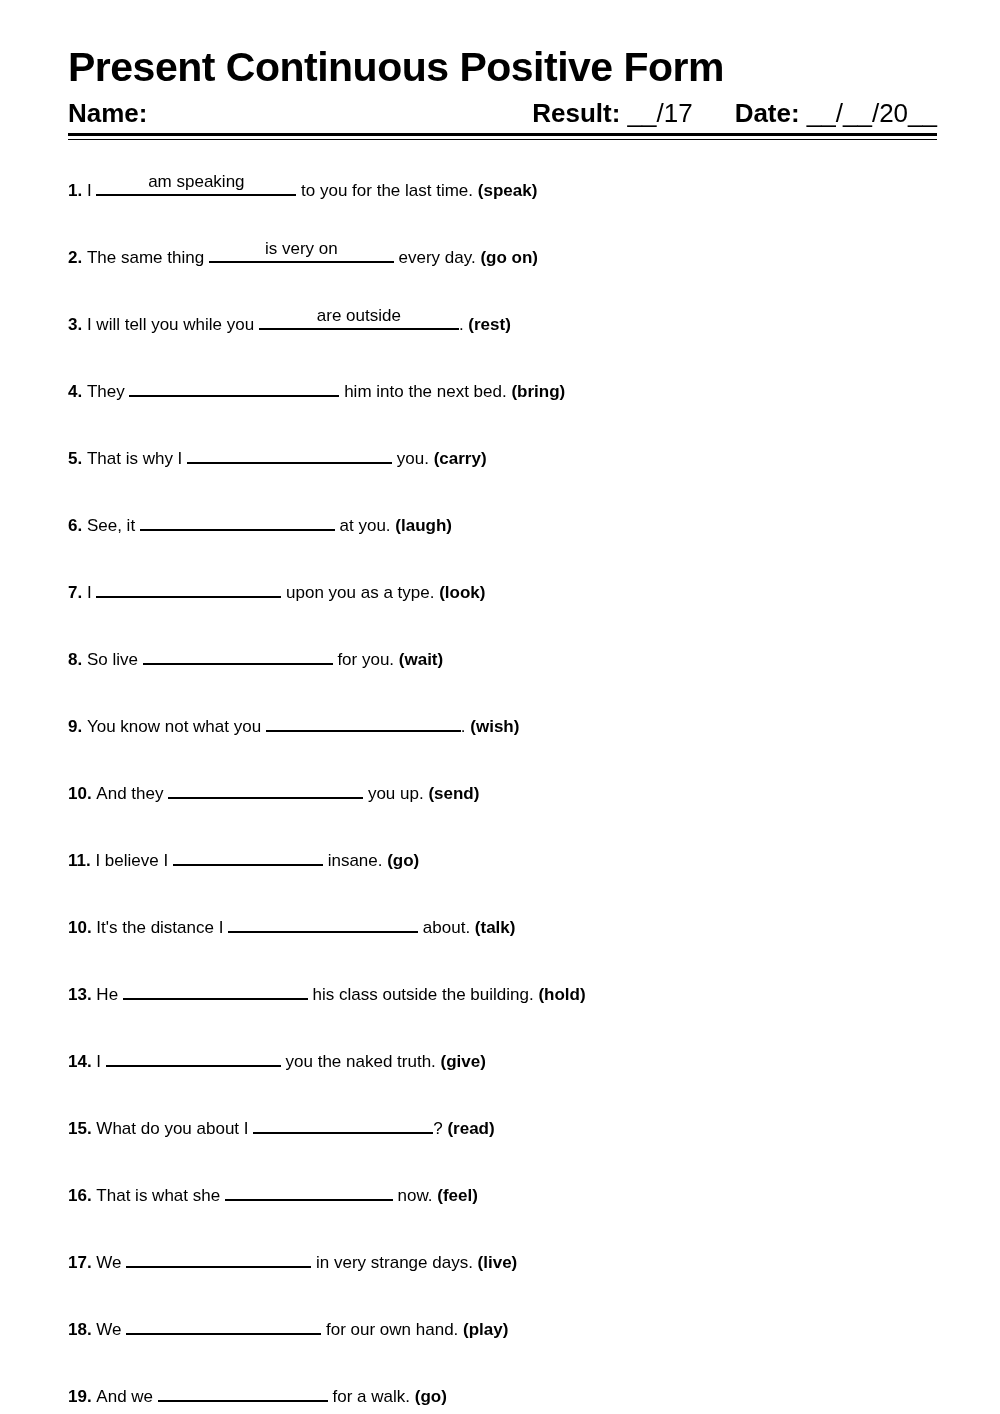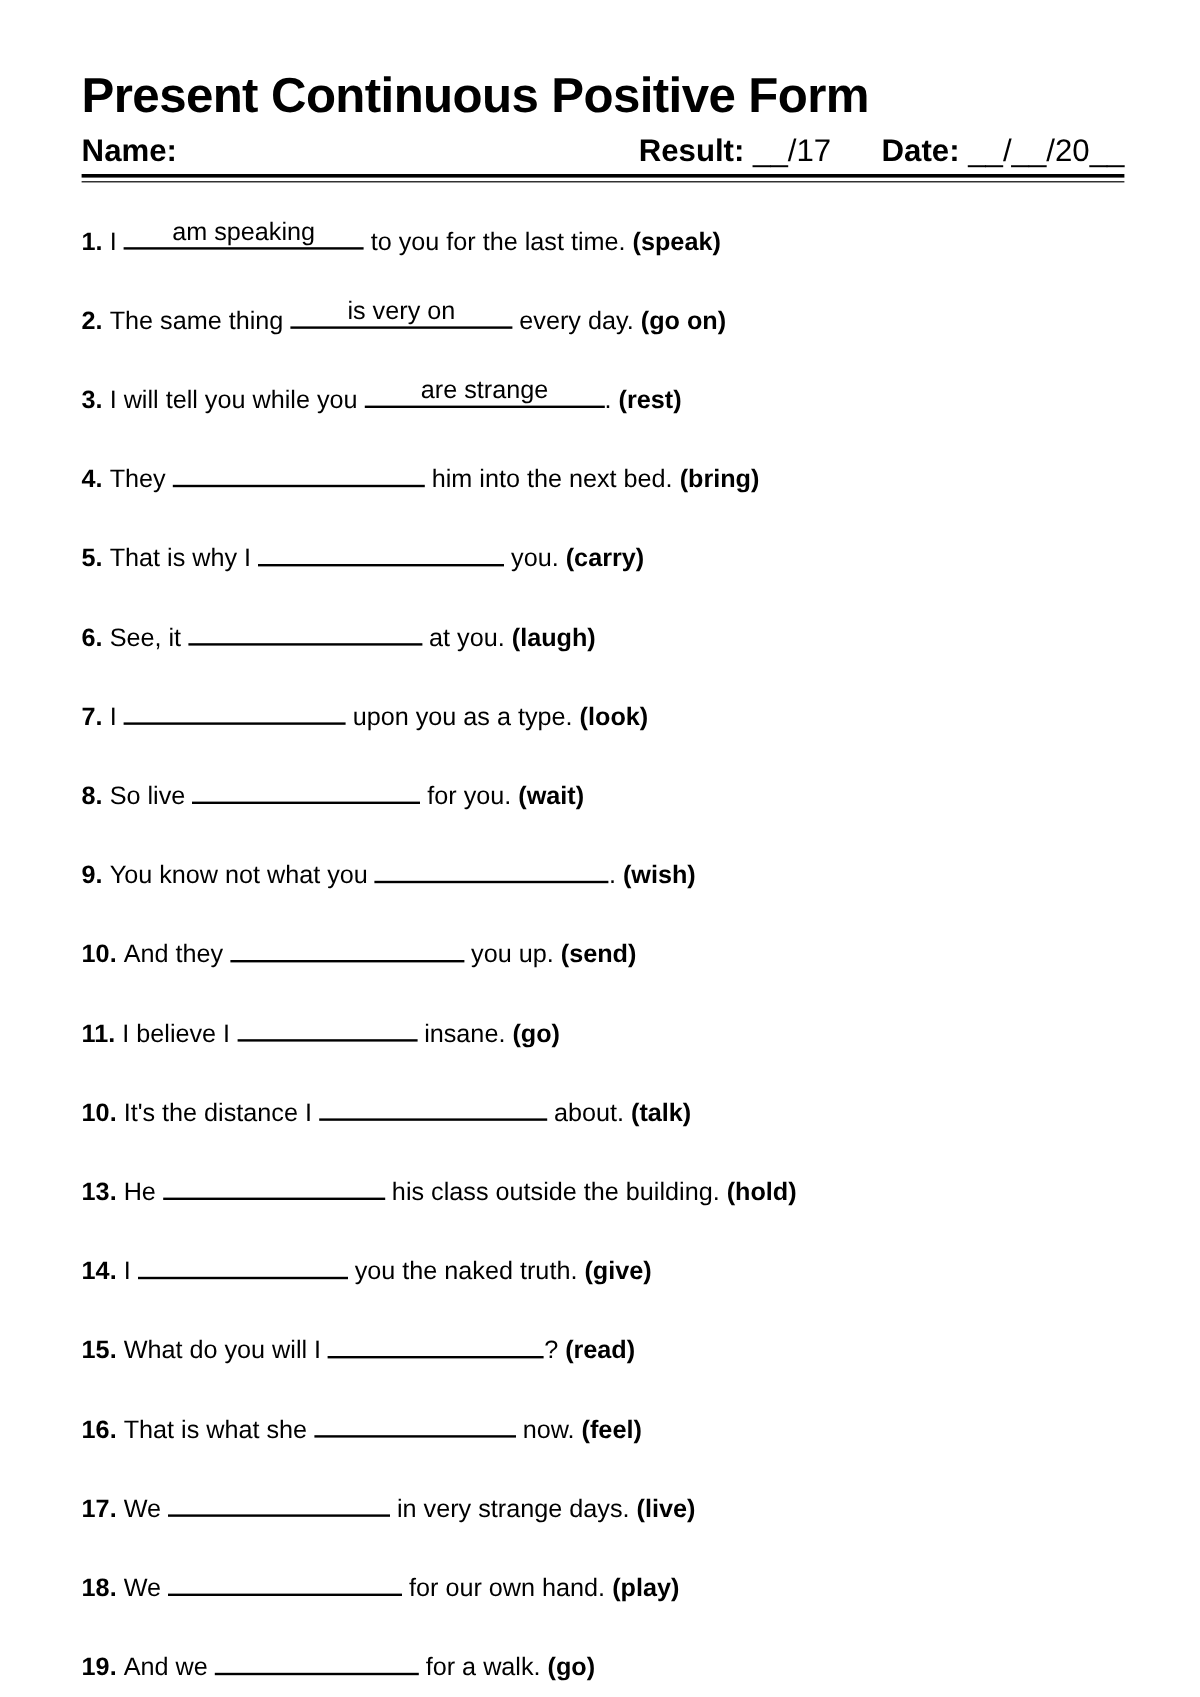--- a/index.html
+++ b/index.html
@@ -7,21 +7,21 @@
     padding: 0;
     background: #ffffff;
   }
   .page {
     width: 1000px;
     height: 1414px;
     box-sizing: border-box;
     background: #ffffff;
     color: #000000;
     font-family: "Liberation Sans", sans-serif;
-    padding: 56px 63px 0 68px;
+    padding: 44px 63px 0 68px;
     overflow: hidden;
   }
   h1.title {
     font-size: 41px;
     line-height: 47px;
     font-weight: bold;
     letter-spacing: -0.5px;
     margin: 0 0 10px 0;
   }
   .meta {
@@ -43,21 +43,21 @@
   .meta .date-group { margin-left: 42px; }
   .rule {
     height: 3px;
     border-top: 3.5px solid #000;
     border-bottom: 1.5px solid #000;
   }
   .items {
     margin-top: 30px;
   }
   .item {
-    font-size: 21px;
+    font-size: 17px;
     line-height: 25px;
     margin-bottom: 34px;
     white-space: nowrap;
   }
   .num, .verb {
     font-weight: bold;
   }
   .blank {
     display: inline-block;
     vertical-align: baseline;
@@ -88,21 +88,21 @@
     </span>
   </div>
 
   <div class="rule"></div>
 
   <div class="items" id="items">
   <div class="item"><span class="num">1. </span><span class="pre">I </span><span class="blank" style="width: 200px;"><span class="answer">am speaking</span></span><span class="post"> to you for the last time. </span><span class="verb">(speak)</span></div>
 
   <div class="item"><span class="num">2. </span><span class="pre">The same thing </span><span class="blank" style="width: 185px;"><span class="answer">is very on</span></span><span class="post"> every day. </span><span class="verb">(go on)</span></div>
 
-  <div class="item"><span class="num">3. </span><span class="pre">I will tell you while you </span><span class="blank" style="width: 200px;"><span class="answer">are strange</span></span><span class="post">. </span><span class="verb">(rest)</span></div>
+  <div class="item"><span class="num">3. </span><span class="pre">I will tell you while you </span><span class="blank" style="width: 200px;"><span class="answer">are outside</span></span><span class="post">. </span><span class="verb">(rest)</span></div>
 
   <div class="item"><span class="num">4. </span><span class="pre">They </span><span class="blank" style="width: 210px;"><span class="answer">&nbsp;</span></span><span class="post"> him into the next bed. </span><span class="verb">(bring)</span></div>
 
   <div class="item"><span class="num">5. </span><span class="pre">That is why I </span><span class="blank" style="width: 205px;"><span class="answer">&nbsp;</span></span><span class="post"> you. </span><span class="verb">(carry)</span></div>
 
   <div class="item"><span class="num">6. </span><span class="pre">See, it </span><span class="blank" style="width: 195px;"><span class="answer">&nbsp;</span></span><span class="post"> at you. </span><span class="verb">(laugh)</span></div>
 
   <div class="item"><span class="num">7. </span><span class="pre">I </span><span class="blank" style="width: 185px;"><span class="answer">&nbsp;</span></span><span class="post"> upon you as a type. </span><span class="verb">(look)</span></div>
 
   <div class="item"><span class="num">8. </span><span class="pre">So live </span><span class="blank" style="width: 190px;"><span class="answer">&nbsp;</span></span><span class="post"> for you. </span><span class="verb">(wait)</span></div>
@@ -112,21 +112,21 @@
   <div class="item"><span class="num">10. </span><span class="pre">And they </span><span class="blank" style="width: 195px;"><span class="answer">&nbsp;</span></span><span class="post"> you up. </span><span class="verb">(send)</span></div>
 
   <div class="item"><span class="num">11. </span><span class="pre">I believe I </span><span class="blank" style="width: 150px;"><span class="answer">&nbsp;</span></span><span class="post"> insane. </span><span class="verb">(go)</span></div>
 
   <div class="item"><span class="num">10. </span><span class="pre">It's the distance I </span><span class="blank" style="width: 190px;"><span class="answer">&nbsp;</span></span><span class="post"> about. </span><span class="verb">(talk)</span></div>
 
   <div class="item"><span class="num">13. </span><span class="pre">He </span><span class="blank" style="width: 185px;"><span class="answer">&nbsp;</span></span><span class="post"> his class outside the building. </span><span class="verb">(hold)</span></div>
 
   <div class="item"><span class="num">14. </span><span class="pre">I </span><span class="blank" style="width: 175px;"><span class="answer">&nbsp;</span></span><span class="post"> you the naked truth. </span><span class="verb">(give)</span></div>
 
-  <div class="item"><span class="num">15. </span><span class="pre">What do you will I </span><span class="blank" style="width: 180px;"><span class="answer">&nbsp;</span></span><span class="post">? </span><span class="verb">(read)</span></div>
+  <div class="item"><span class="num">15. </span><span class="pre">What do you about I </span><span class="blank" style="width: 180px;"><span class="answer">&nbsp;</span></span><span class="post">? </span><span class="verb">(read)</span></div>
 
   <div class="item"><span class="num">16. </span><span class="pre">That is what she </span><span class="blank" style="width: 168px;"><span class="answer">&nbsp;</span></span><span class="post"> now. </span><span class="verb">(feel)</span></div>
 
   <div class="item"><span class="num">17. </span><span class="pre">We </span><span class="blank" style="width: 185px;"><span class="answer">&nbsp;</span></span><span class="post"> in very strange days. </span><span class="verb">(live)</span></div>
 
   <div class="item"><span class="num">18. </span><span class="pre">We </span><span class="blank" style="width: 195px;"><span class="answer">&nbsp;</span></span><span class="post"> for our own hand. </span><span class="verb">(play)</span></div>
 
   <div class="item"><span class="num">19. </span><span class="pre">And we </span><span class="blank" style="width: 170px;"><span class="answer">&nbsp;</span></span><span class="post"> for a walk. </span><span class="verb">(go)</span></div>
 
   <div class="item"><span class="num">20. </span><span class="pre">Now they </span><span class="blank" style="width: 255px;"><span class="answer">&nbsp;</span></span><span class="post"> to the beach. </span><span class="verb">(come down)</span></div>

